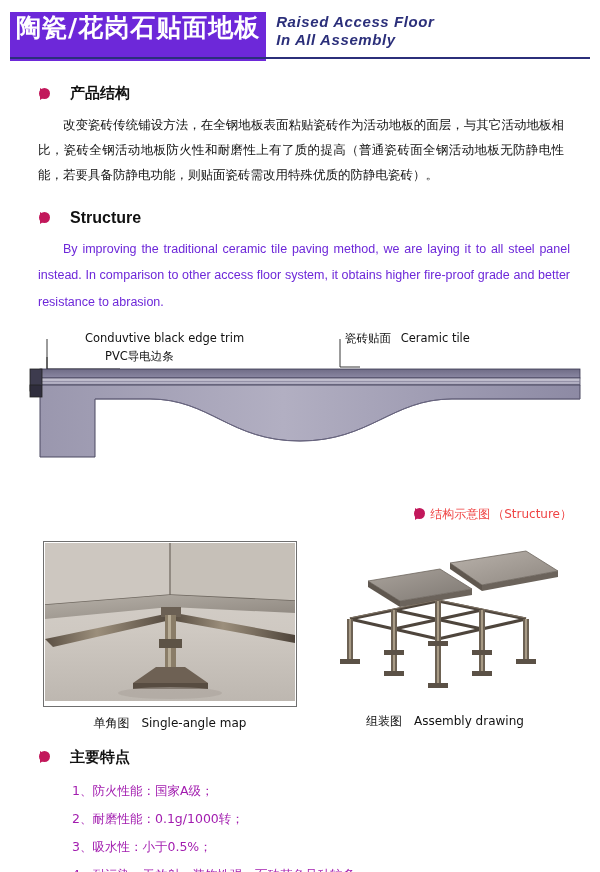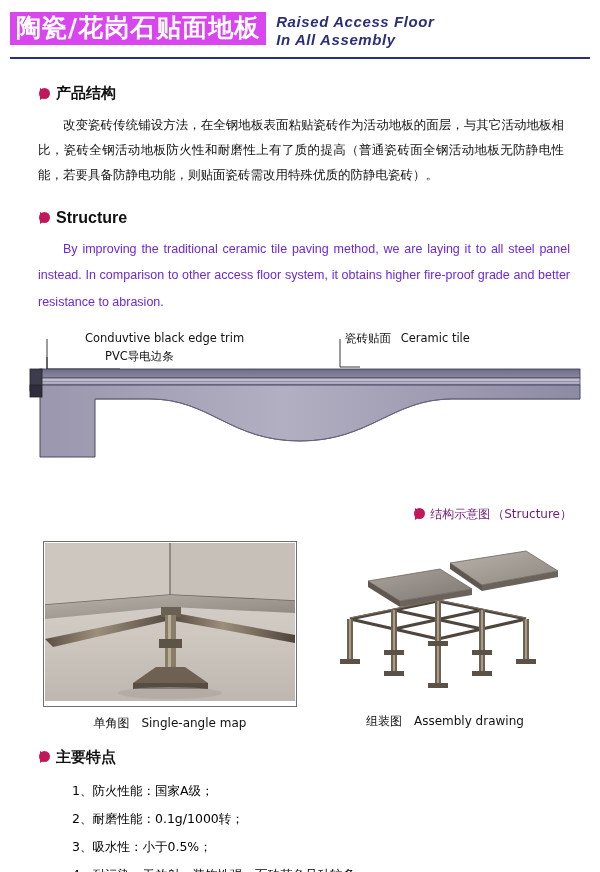--- a/index.html
+++ b/index.html
@@ -19,26 +19,26 @@
   
   .header {
     position: relative;
     height: 62px;
     padding: 12px 10px 0 10px;
     box-sizing: border-box;
     display: flex;
     align-items: flex-start;
   }
   .header-cn-band {
-    background: #d946ef;
+    background: #6d28d9;
     color: #ffffff;
     font-size: 25px;
     font-weight: bold;
     letter-spacing: 1px;
-    padding: 3px 6px 4px 6px;
+    padding: 3px 6px 20px 6px;
     line-height: 1.05;
     font-family: "DejaVu Sans", sans-serif;
     white-space: nowrap;
   }
   .header-en {
     margin-left: 10px;
     margin-top: 1px;
     color: #2b2f7a;
     font-weight: bold;
     font-style: italic;
@@ -54,21 +54,21 @@
     bottom: 3px;
     height: 2px;
     background: #2b2f7a;
   }
 
   
   .section-head {
     display: flex;
     align-items: center;
     margin: 0 0 0 40px;
-    gap: 7px;
+    gap: 21px;
   }
   .bullet-icon {
     width: 0;
     height: 0;
     border-left: 9px solid #c2185b;
     border-top: 6px solid transparent;
     border-bottom: 6px solid transparent;
     position: relative;
     flex: 0 0 auto;
   }
@@ -135,21 +135,21 @@
 
   .caption-row {
     display: flex;
     align-items: center;
     justify-content: flex-end;
     gap: 6px;
     margin: 2px 28px 0 0;
   }
   .caption-text {
     font-size: 12px;
-    color: #701a75;
+    color: #ef4444;
     font-family: "DejaVu Sans", sans-serif;
   }
 
   
   .photos {
     display: flex;
     justify-content: space-between;
     margin: 18px 40px 0 43px;
   }
   .photo-card {
@@ -174,21 +174,21 @@
     margin: 16px 0 0 0;
   }
   .feature-list {
     margin: 10px 0 0 72px;
     padding: 0;
     list-style: none;
   }
   .feature-list li {
     font-size: 12.5px;
     line-height: 2.25;
-    color: #000000;
+    color: #a21caf;
     font-family: "DejaVu Sans", sans-serif;
   }
 </style>
 </head>
 <body>
 
 <div class="header">
   <div class="header-cn-band">陶瓷/花岗石贴面地板</div>
   <div class="header-en">
     <div>Raised Access Floor</div>

